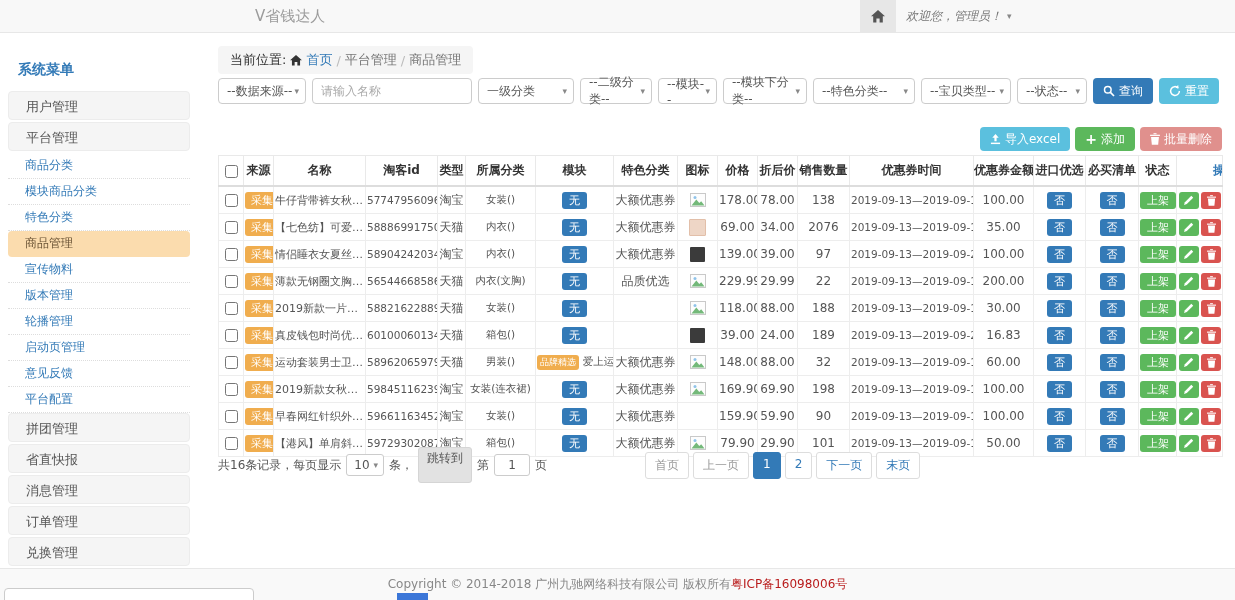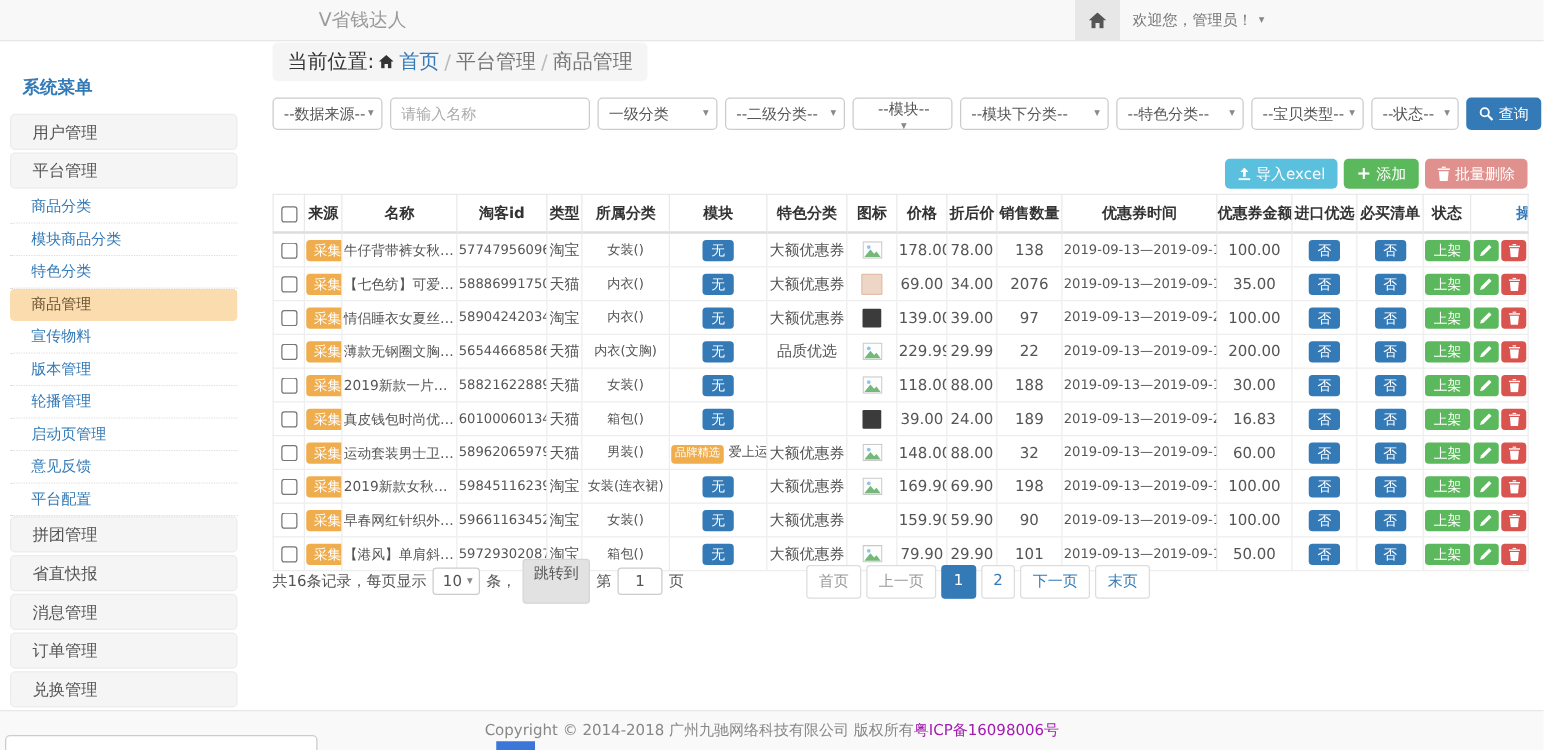--- a/index.html
+++ b/index.html
@@ -4,36 +4,36 @@
 <style>
   html,body{margin:0;padding:0;}
   body{width:1235px;height:600px;position:relative;overflow:hidden;background:#fff;
        font-family:"DejaVu Sans","Liberation Sans",sans-serif;color:#555;}
 
   
   .topbar{position:absolute;left:0;top:0;width:1235px;height:32px;background:#f8f8f8;border-bottom:1px solid #e7e7e7;}
   .brand{position:absolute;left:255px;top:0;line-height:32px;font-size:15px;color:#9b9b9b;}
   .home-btn{position:absolute;left:860px;top:0;width:36px;height:32px;background:#e7e7e7;
             display:flex;align-items:center;justify-content:center;cursor:pointer;}
-  .welcome{position:absolute;left:906px;top:0;line-height:32px;font-size:12px;color:#777;cursor:pointer;display:flex;align-items:center;gap:5px;}
+  .welcome{position:absolute;left:906px;top:0;line-height:32px;font-size:12px;color:#777;cursor:pointer;display:flex;align-items:center;gap:5px;font-style:italic;}
   .caret-txt{font-size:9px;color:#888;}
 
   
   .sidebar{position:absolute;left:8px;top:55px;width:182px;}
   .side-header{font-size:14px;font-weight:bold;color:#337ab7;padding:6px 10px 12px;}
   .side-top{height:29px;line-height:29px;background:#f5f5f5;border:1px solid #ececec;border-radius:4px;
             margin-bottom:2px;padding-left:17px;font-size:13px;color:#555;cursor:pointer;box-sizing:border-box;}
   .side-sub{height:25px;line-height:25px;background:#fff;border-bottom:1px dotted #ddd;
             padding-left:17px;font-size:12px;color:#337ab7;cursor:pointer;}
   .side-sub.active{background:#fbdcae;border-radius:4px;color:#6a5335;border-bottom-color:transparent;}
   .side-top.partial{height:18px;overflow:hidden;margin-bottom:0;}
 
   
-  .breadcrumb{position:absolute;left:218px;top:34px;background:#f5f5f5;border-radius:4px;
-              padding:5px 12px;font-size:16px;color:#333;display:flex;align-items:center;gap:4px;}
+  .breadcrumb{position:absolute;left:218px;top:46px;background:#f5f5f5;border-radius:4px;
+              padding:5px 12px;font-size:13px;color:#333;display:flex;align-items:center;gap:4px;}
   .bc-link{color:#337ab7;text-decoration:none;cursor:pointer;}
   .bc-sep{color:#bbb;}
   .bc-item{color:#777;}
 
   
   .filters{position:absolute;left:218px;top:78px;width:1010px;display:flex;gap:6px;align-items:center;}
   .fselect{display:inline-flex;align-items:center;justify-content:space-between;border:1px solid #ccc;border-radius:4px;
            background:#fff;height:26px;padding:0 6px 0 8px;font-size:12px;color:#555;box-sizing:border-box;cursor:pointer;flex:none;}
   .ftext{width:160px;height:26px;box-sizing:border-box;border:1px solid #ccc;border-radius:4px;padding:0 8px;
          font-size:12px;color:#555;font-family:inherit;flex:none;}
@@ -86,21 +86,21 @@
               font-size:12px;font-family:inherit;color:#555;}
   .page-btns{position:absolute;left:427px;top:0;display:flex;gap:4px;}
   .pg-btn{border:1px solid #ddd;border-radius:3px;background:#fff;padding:4px 9px;font-size:12px;color:#337ab7;
           cursor:pointer;text-decoration:none;}
   .pg-btn.disabled{color:#999;}
   .pg-btn.active{background:#337ab7;border-color:#337ab7;color:#fff;}
 
   
   .footer{position:absolute;left:0;top:568px;width:1235px;height:32px;background:#f9f9f9;border-top:1px solid #e7e7e7;
           text-align:center;font-size:12px;color:#888;line-height:30px;}
-  .footer a{color:#a21caf;text-decoration:none;cursor:pointer;}
+  .footer a{color:#b91c1c;text-decoration:none;cursor:pointer;}
   .tooltip-partial{position:absolute;left:4px;top:588px;width:248px;height:16px;background:#fff;border:1px solid #ccc;
                    border-radius:4px;z-index:3;}
   .blue-partial{position:absolute;left:397px;top:593px;width:31px;height:7px;background:#3b76d8;z-index:3;}
 </style>
 </head>
 <body>
 
 <header class="topbar">
   <div class="brand">V省钱达人</div>
   <div class="home-btn">
@@ -157,29 +157,29 @@
 <div class="filters">
   <div class="fselect" style="width: 88px;">
       <span>--数据来源--</span>
       <span class="caret-txt">▾</span>
     </div>
     <input class="ftext" placeholder="请输入名称" style="">
   <div class="fselect" style="width: 96px;">
       <span>一级分类</span>
       <span class="caret-txt">▾</span>
     </div>
-    <div class="fselect" style="width: 96px;">
+    <div class="fselect" style="width: 72px;">
       <span>--二级分类--</span>
       <span class="caret-txt">▾</span>
     </div>
-    <div class="fselect" style="width: 80px; flex-direction: column;">
+    <div class="fselect" style="width: 59px;">
       <span>--模块--</span>
       <span class="caret-txt">▾</span>
     </div>
-    <div class="fselect" style="width: 119px;">
+    <div class="fselect" style="width: 84px;">
       <span>--模块下分类--</span>
       <span class="caret-txt">▾</span>
     </div>
     <div class="fselect" style="width: 102px;">
       <span>--特色分类--</span>
       <span class="caret-txt">▾</span>
     </div>
     <div class="fselect" style="width: 90px; text-align: center;">
       <span>--宝贝类型--</span>
       <span class="caret-txt">▾</span>

